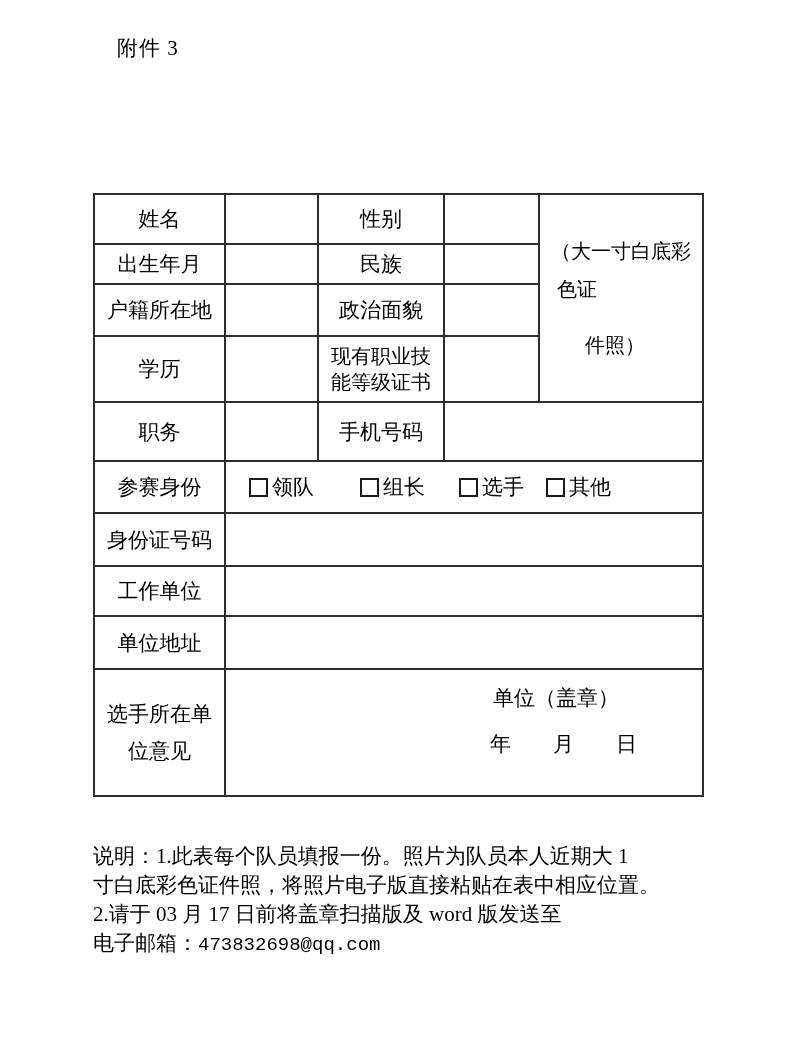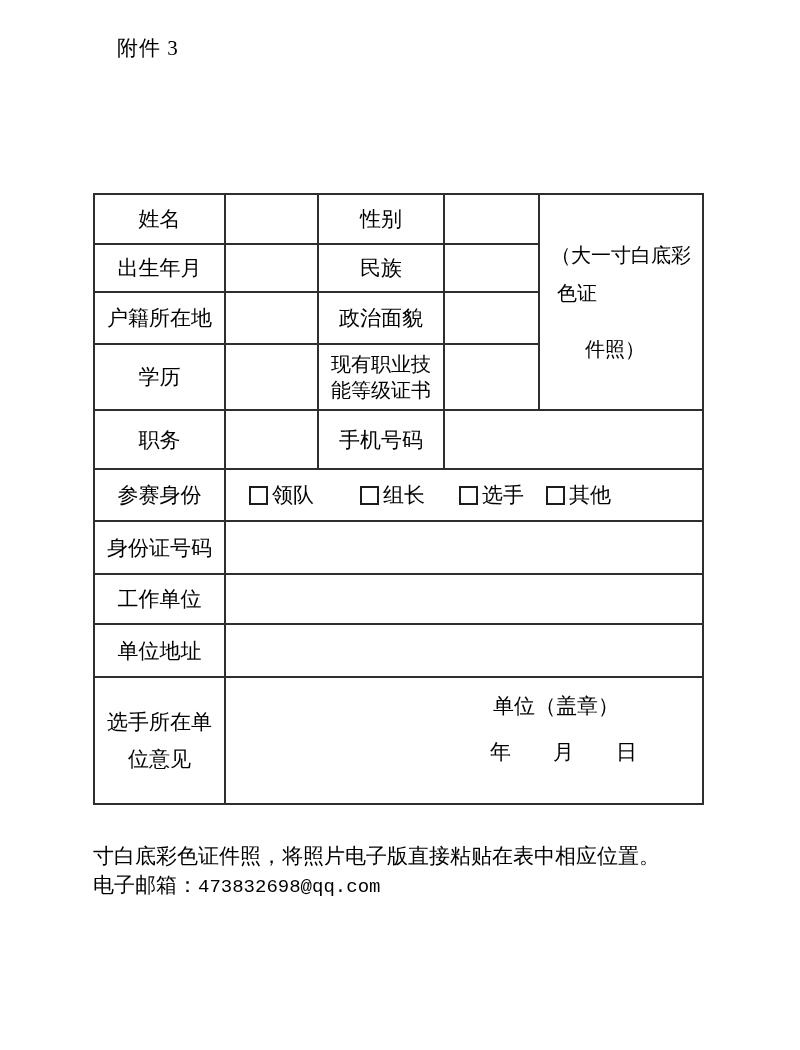--- a/index.html
+++ b/index.html
@@ -82,21 +82,21 @@
         <td>性别</td>
         <td class="val"></td>
         <td class="photo-cell" rowspan="4">
           <div class="photo-lines">
             <span class="photo-line1">（大一寸白底彩</span>
             <span class="photo-line2">色证</span>
             <span class="photo-line3">件照）</span>
           </div>
         </td>
       </tr>
-      <tr style="height:48px">
+      <tr style="height:40px">
         <td>出生年月</td>
         <td class="val"></td>
         <td>民族</td>
         <td class="val"></td>
       </tr>
       <tr style="height:52px">
         <td>户籍所在地</td>
         <td class="val"></td>
         <td>政治面貌</td>
         <td class="val"></td>
@@ -158,17 +158,19 @@
           <div class="stamp-block">
             <span class="stamp-seal">单位（盖章）</span>
             <span class="stamp-date">年　　月　　日</span>
           </div>
         </td>
       </tr>
     </tbody>
   </table>
 
   <div class="notes">
+    <p class="n1">说明：1.此表每个队员填报一份。照片为队员本人近期大 1</p>
     <p class="n2">寸白底彩色证件照，将照片电子版直接粘贴在表中相应位置。</p>
+    <p class="n3">2.请于 03 月 17 日前将盖章扫描版及 word 版发送至</p>
     <p class="n4"><span>电子邮箱：</span><span class="mono">473832698@qq.com</span></p>
   </div>
 
 </div>
 
 </body></html>

